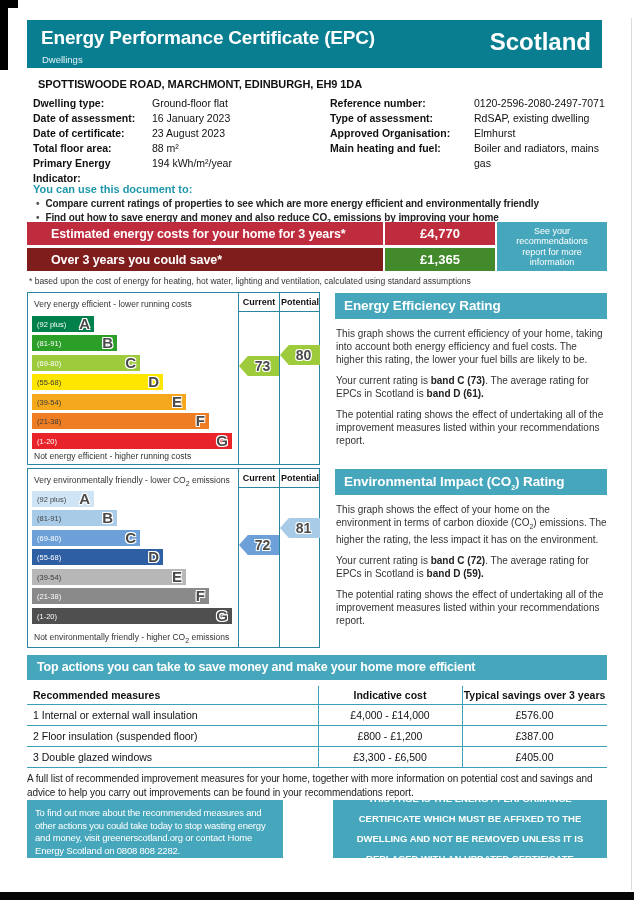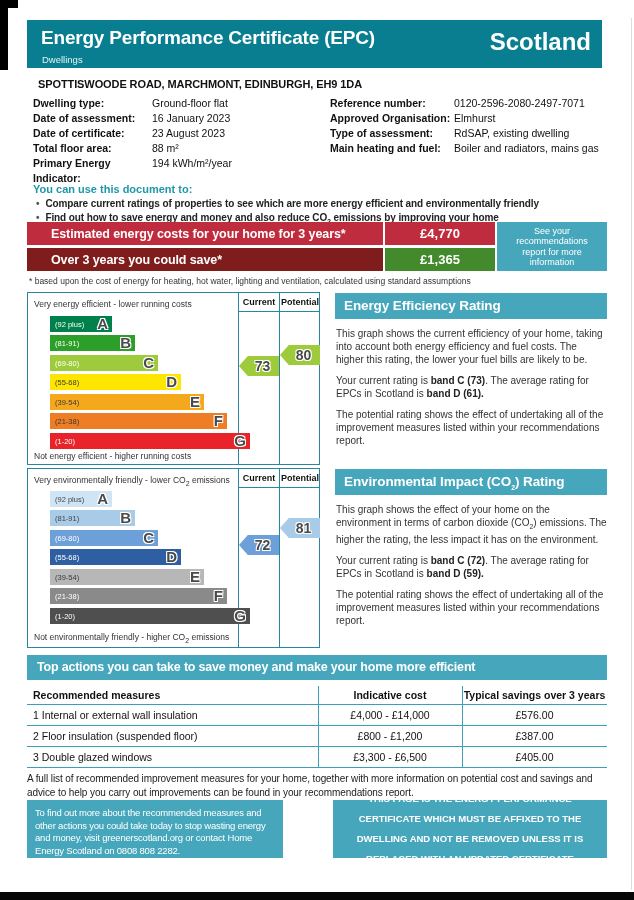--- a/index.html
+++ b/index.html
@@ -16,21 +16,21 @@
   .header .subtitle{position:absolute;left:15px;top:34px;font-size:9.5px;color:#e3f2f5;}
   .header .region{position:absolute;right:11px;top:8px;font-size:24px;font-weight:bold;}
 
   .address{position:absolute;left:38px;top:78px;font-size:11px;font-weight:bold;color:#111;letter-spacing:-0.1px;}
 
   .details{position:absolute;top:96px;font-size:10.5px;color:#111;line-height:15px;}
   .details.dleft{left:33px;width:292px;}
   .details.dright{left:330px;width:277px;}
   .drow{display:flex;}
   .details.dleft .dlabel{width:119px;font-weight:bold;flex:none;}
-  .details.dright .dlabel{width:124px;font-weight:bold;flex:none;}
+  .details.dright .dlabel{width:144px;font-weight:bold;flex:none;}
   .dvalue{flex:1;}
 
   .usage-heading{position:absolute;left:33px;top:183px;font-size:11px;font-weight:bold;color:#1f97ab;}
   .bullets{position:absolute;left:36px;top:197px;width:592px;font-size:10px;font-weight:bold;color:#222;line-height:14px;letter-spacing:-0.1px;}
   .bullet{display:flex;gap:6px;white-space:nowrap;}
   .bullet .dot{color:#555;flex:none;}
   sub{font-size:7px;}
 
   .costs{position:absolute;left:27px;top:222px;width:580px;height:50px;}
   .cost-label{position:absolute;left:0;width:356px;height:23px;color:#fff;font-weight:bold;font-size:12.5px;display:flex;align-items:center;padding-left:24px;box-sizing:border-box;letter-spacing:-0.1px;}
@@ -49,21 +49,21 @@
   .vline{position:absolute;top:0;bottom:0;width:1px;background:#2a85a0;}
   .vl1{left:210px;}.vl2{left:251px;}
   .col-underline{position:absolute;left:210px;right:0;top:18px;height:1px;background:#2a85a0;}
   .col-header{position:absolute;top:4px;font-size:9px;font-weight:bold;color:#111;text-align:center;}
   .ch-cur{left:211px;width:40px;}
   .ch-pot{left:251px;width:42px;}
   .chart-label{position:absolute;left:6px;font-size:8.5px;color:#333;white-space:nowrap;}
   .top-label{top:6px;}
   #energy-chart .bottom-label{top:158px;}
   #co2-chart .bottom-label{top:163px;}
-  .band{position:absolute;left:22px;height:16px;display:flex;align-items:center;justify-content:space-between;padding:0 4px 0 5px;box-sizing:border-box;}
+  .band{position:absolute;left:4px;height:16px;display:flex;align-items:center;justify-content:space-between;padding:0 4px 0 5px;box-sizing:border-box;}
   #energy-chart .b0{top:23px}#energy-chart .b1{top:42px}#energy-chart .b2{top:62px}#energy-chart .b3{top:81px}#energy-chart .b4{top:101px}#energy-chart .b5{top:120px}#energy-chart .b6{top:140px}
   #co2-chart .b0{top:22px}#co2-chart .b1{top:41px}#co2-chart .b2{top:61px}#co2-chart .b3{top:80px}#co2-chart .b4{top:100px}#co2-chart .b5{top:119px}#co2-chart .b6{top:139px}
   .band .range{font-size:7.5px;}
   .band .letter{font-size:15px;font-weight:bold;line-height:14px;}
   .ol{color:#4a4a4a;text-shadow:-1px -1px 0 #fff,1px -1px 0 #fff,-1px 1px 0 #fff,1px 1px 0 #fff;}
   .arrow{position:absolute;width:40px;height:20px;clip-path:polygon(0 50%,22% 0,100% 0,100% 100%,22% 100%);display:flex;align-items:center;justify-content:center;padding-left:7px;box-sizing:border-box;}
   .arrow span{font-size:14px;font-weight:bold;}
 
   .panel{position:absolute;left:335px;width:272px;}
   #energy-panel{top:293px;}
@@ -131,26 +131,26 @@
         <span class="dvalue">194 kWh/m²/year</span>
       </div>
   </div>
 
   <div class="details dright">
     <div class="drow">
         <span class="dlabel">Reference number:</span>
         <span class="dvalue">0120-2596-2080-2497-7071</span>
       </div>
     <div class="drow">
+        <span class="dlabel">Type of assessment:</span>
+        <span class="dvalue">RdSAP, existing dwelling</span>
+      </div>
+    <div class="drow">
         <span class="dlabel">Approved Organisation:</span>
         <span class="dvalue">Elmhurst</span>
-      </div>
-    <div class="drow">
-        <span class="dlabel">Type of assessment:</span>
-        <span class="dvalue">RdSAP, existing dwelling</span>
       </div>
     <div class="drow">
         <span class="dlabel">Main heating and fuel:</span>
         <span class="dvalue">Boiler and radiators, mains gas</span>
       </div>
   </div>
 
   <div class="usage-heading">You can use this document to:</div>
   <div class="bullets">
     <div class="bullet">

